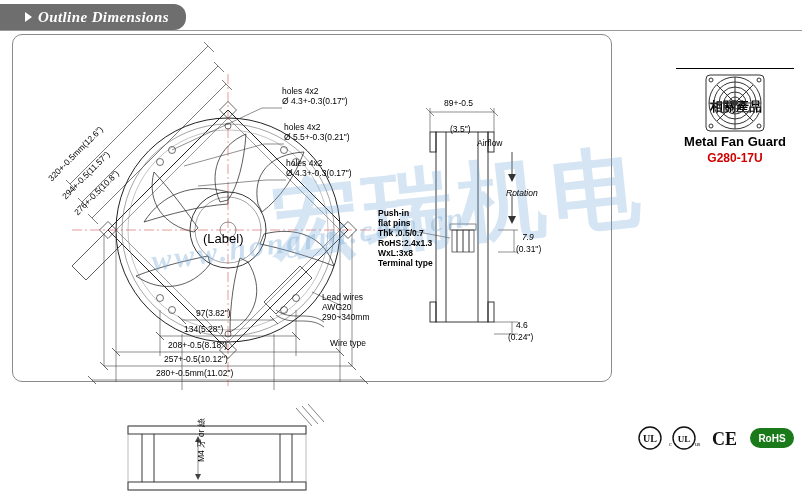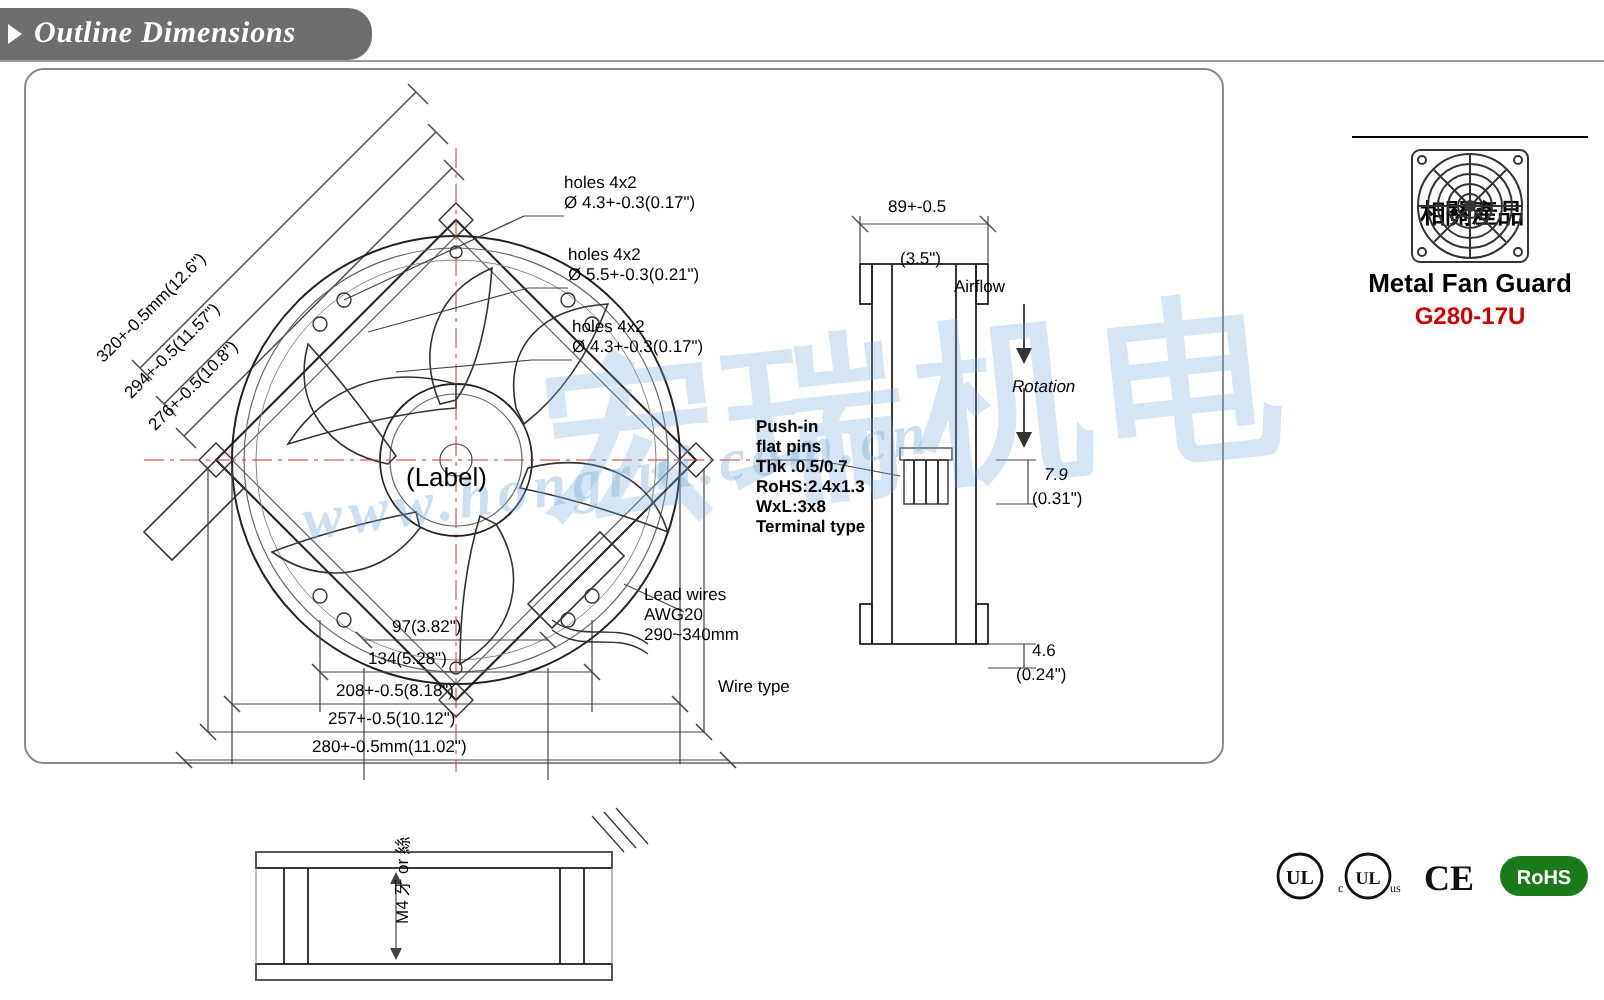--- a/index.html
+++ b/index.html
@@ -13,21 +13,21 @@
   }
   .abs{position:absolute;}
 
   
   #header-bar{
     left:0;top:4px;width:186px;height:26px;
     background:#6e6e6e;
     border-radius:0 12px 12px 0;
     display:flex;align-items:center;
     box-sizing:border-box;
-    padding-left:4px;
+    padding-left:25px;
   }
   #header-bar .tri{
     width:0;height:0;
     border-left:7px solid #ffffff;
     border-top:5px solid transparent;
     border-bottom:5px solid transparent;
     margin-right:6px;
   }
   #header-title{
     color:#fff;
@@ -99,21 +99,21 @@
 
   
   .lbl{
     font-family:"Liberation Sans", sans-serif;
     font-size:8.5px;
     color:#000;
     white-space:nowrap;
     line-height:1.18;
   }
   .lbl.sm{font-size:13px;}
-  .lbl.u{margin-left:29px;}
+  .lbl.u{}
 </style>
 </head>
 <body>
 
 <div class="abs" id="header-bar">
   <span class="tri"></span>
   <span id="header-title">Outline Dimensions</span>
 </div>
 <div class="abs" id="header-rule"></div>
 

